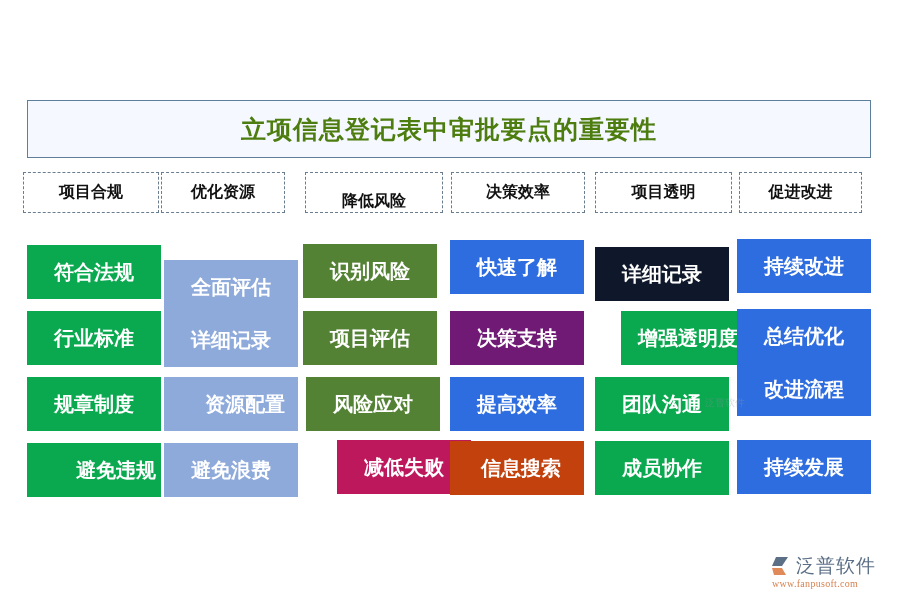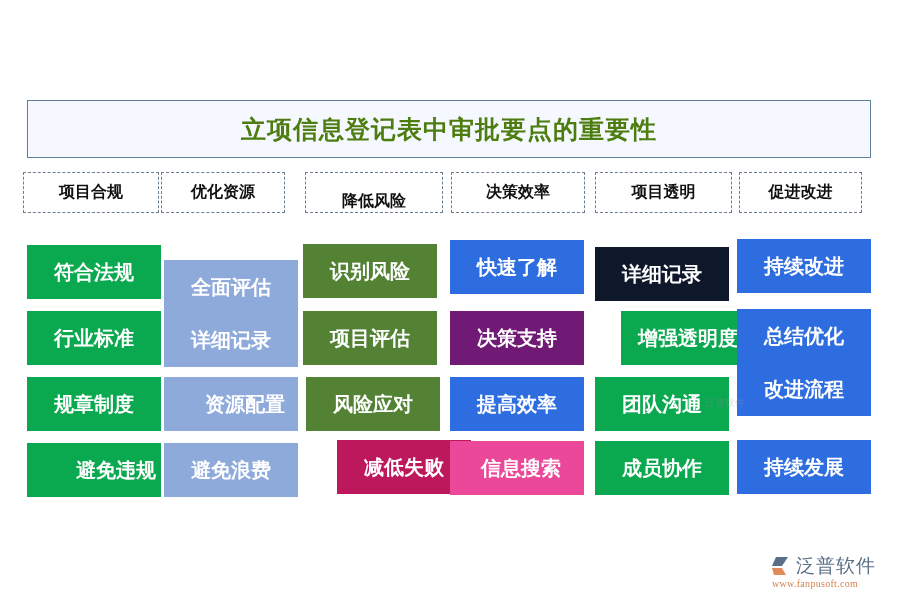--- a/index.html
+++ b/index.html
@@ -113,21 +113,21 @@
 
 <div class="cell" style="left:450px;top:240px;background:#2e6de0;">
     <span>快速了解</span>
   </div>
 <div class="cell" style="left:450px;top:311px;background:#701a75;">
     <span>决策支持</span>
   </div>
 <div class="cell" style="left:450px;top:377px;background:#2e6de0;">
     <span>提高效率</span>
   </div>
-<div class="cell" style="left:450px;top:441px;background:#ec4899;padding-left:8px;">
+<div class="cell" style="left:450px;top:441px;background:#c2410c;padding-left:8px;">
     <span>信息搜索</span>
   </div>
 
 <div class="cell" style="left:595px;top:247px;background:#0f172a;justify-content:center;">
     <span>详细记录</span>
   </div>
 <div class="cell" style="left:621px;top:311px;background:#0aa84f;align-items:center;">
     <span>增强透明度</span>
   </div>
 <div class="cell" style="left:595px;top:377px;background:#0aa84f;">

